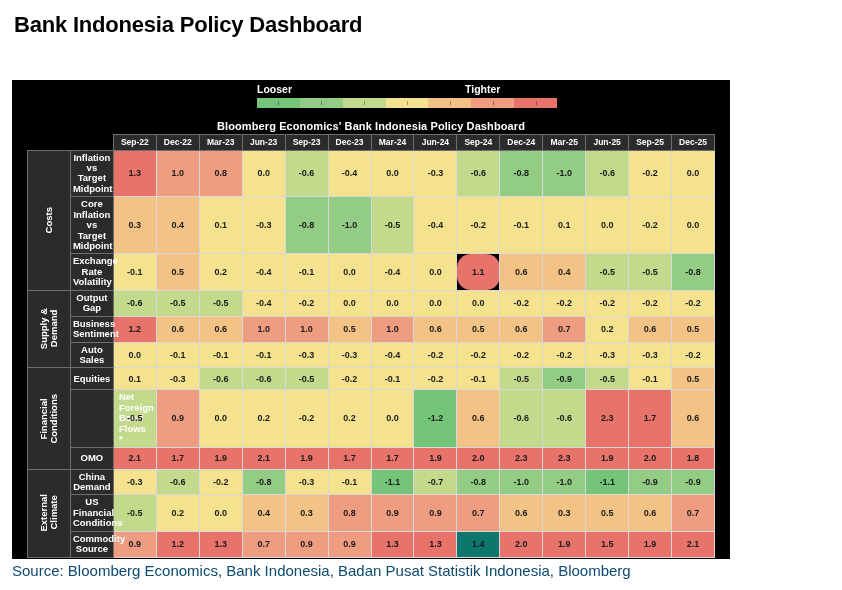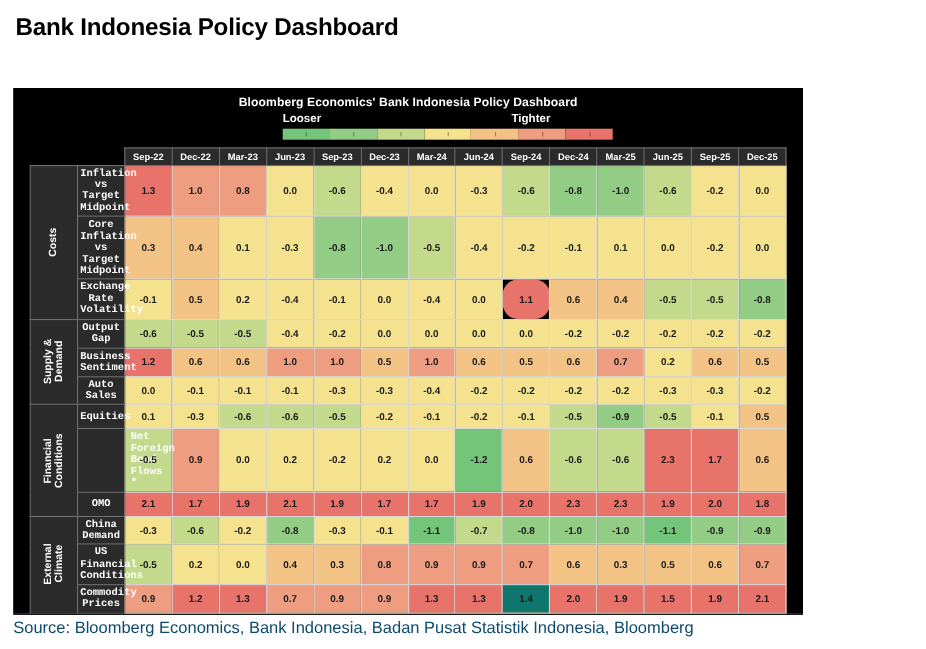--- a/index.html
+++ b/index.html
@@ -54,21 +54,21 @@
     border:1px solid #6e6e6e;
   }
   .grp div{
     writing-mode:vertical-rl;transform:rotate(180deg);
     white-space:pre-line;line-height:1.05;margin:0 auto;
   }
   .grp-blank{background:#000;border:none;}
   .rowlab{
     width:110px;background:#2b2b2b;color:#ffffff;
     font-size:9.5px;font-weight:bold;text-align:center;
-    border:1px solid #6e6e6e;line-height:1.1;padding:2px 2px;font-family:Liberation Mono, monospace;
+    border:1px solid #6e6e6e;line-height:1.1;padding:2px 2px;
   }
   .colhead{
     background:#2b2b2b;color:#ffffff;font-size:8.5px;font-weight:bold;
     text-align:center;border:1px solid #6e6e6e;height:15px;
   }
   .corner{background:#000;border:none;}
   .cell{
     text-align:center;font-size:9px;font-weight:bold;color:#1a1a1a;
     border:1px solid #d8d8d8;height:21px;
   }
@@ -79,38 +79,38 @@
   #divider{
     position:absolute;left:12px;top:558px;width:718px;height:1px;background:#000;
   }
 </style>
 </head>
 <body>
 
 <div id="page-title">Bank Indonesia Policy Dashboard</div>
 
 <div id="panel">
-
-  <div id="panel-title">Bloomberg Economics' Bank Indonesia Policy Dashboard</div>
 
   <div id="legend">
     <div id="legend-labels">
       <div class="legend-label" id="legend-looser">Looser</div>
       <div class="legend-label" id="legend-tighter">Tighter</div>
     </div>
     <div id="legend-bar">
         <span class="lg-tick" style="background: rgb(116, 196, 122);"></span>
         <span class="lg-tick" style="background: rgb(147, 205, 133);"></span>
         <span class="lg-tick" style="background: rgb(195, 218, 140);"></span>
         <span class="lg-tick" style="background: rgb(245, 226, 143);"></span>
         <span class="lg-tick" style="background: rgb(243, 194, 133);"></span>
         <span class="lg-tick" style="background: rgb(239, 157, 128);"></span>
         <span class="lg-tick" style="background: rgb(232, 115, 107);"></span>
       </div>
   </div>
+
+  <div id="panel-title">Bloomberg Economics' Bank Indonesia Policy Dashboard</div>
 
   <table>
     <thead>
       <tr>
         <th class="corner"></th>
         <th class="corner"></th>
       </tr>
     </thead>
     <tbody id="table-body">
         <tr>
@@ -334,21 +334,21 @@
           <td class="cell" style="background: rgb(239, 157, 128);">0.9</td>
           <td class="cell" style="background: rgb(239, 157, 128);">0.7</td>
           <td class="cell" style="background: rgb(243, 194, 133);">0.6</td>
           <td class="cell" style="background: rgb(243, 194, 133);">0.3</td>
           <td class="cell" style="background: rgb(243, 194, 133);">0.5</td>
           <td class="cell" style="background: rgb(243, 194, 133);">0.6</td>
           <td class="cell" style="background: rgb(239, 157, 128);">0.7</td>
         </tr>
         <tr>
           <td class="rowlab" style="white-space: pre-line;">Commodity
-Prices</td>
+Source</td>
           <td class="cell" style="background: rgb(239, 157, 128);">0.9</td>
           <td class="cell" style="background: rgb(232, 115, 107);">1.2</td>
           <td class="cell" style="background: rgb(232, 115, 107);">1.3</td>
           <td class="cell" style="background: rgb(239, 157, 128);">0.7</td>
           <td class="cell" style="background: rgb(239, 157, 128);">0.9</td>
           <td class="cell" style="background: rgb(239, 157, 128);">0.9</td>
           <td class="cell" style="background: rgb(232, 115, 107);">1.3</td>
           <td class="cell" style="background: rgb(232, 115, 107);">1.3</td>
           <td class="cell" style="background: #0f766e;">1.4</td>
           <td class="cell" style="background: rgb(232, 115, 107);">2.0</td>

